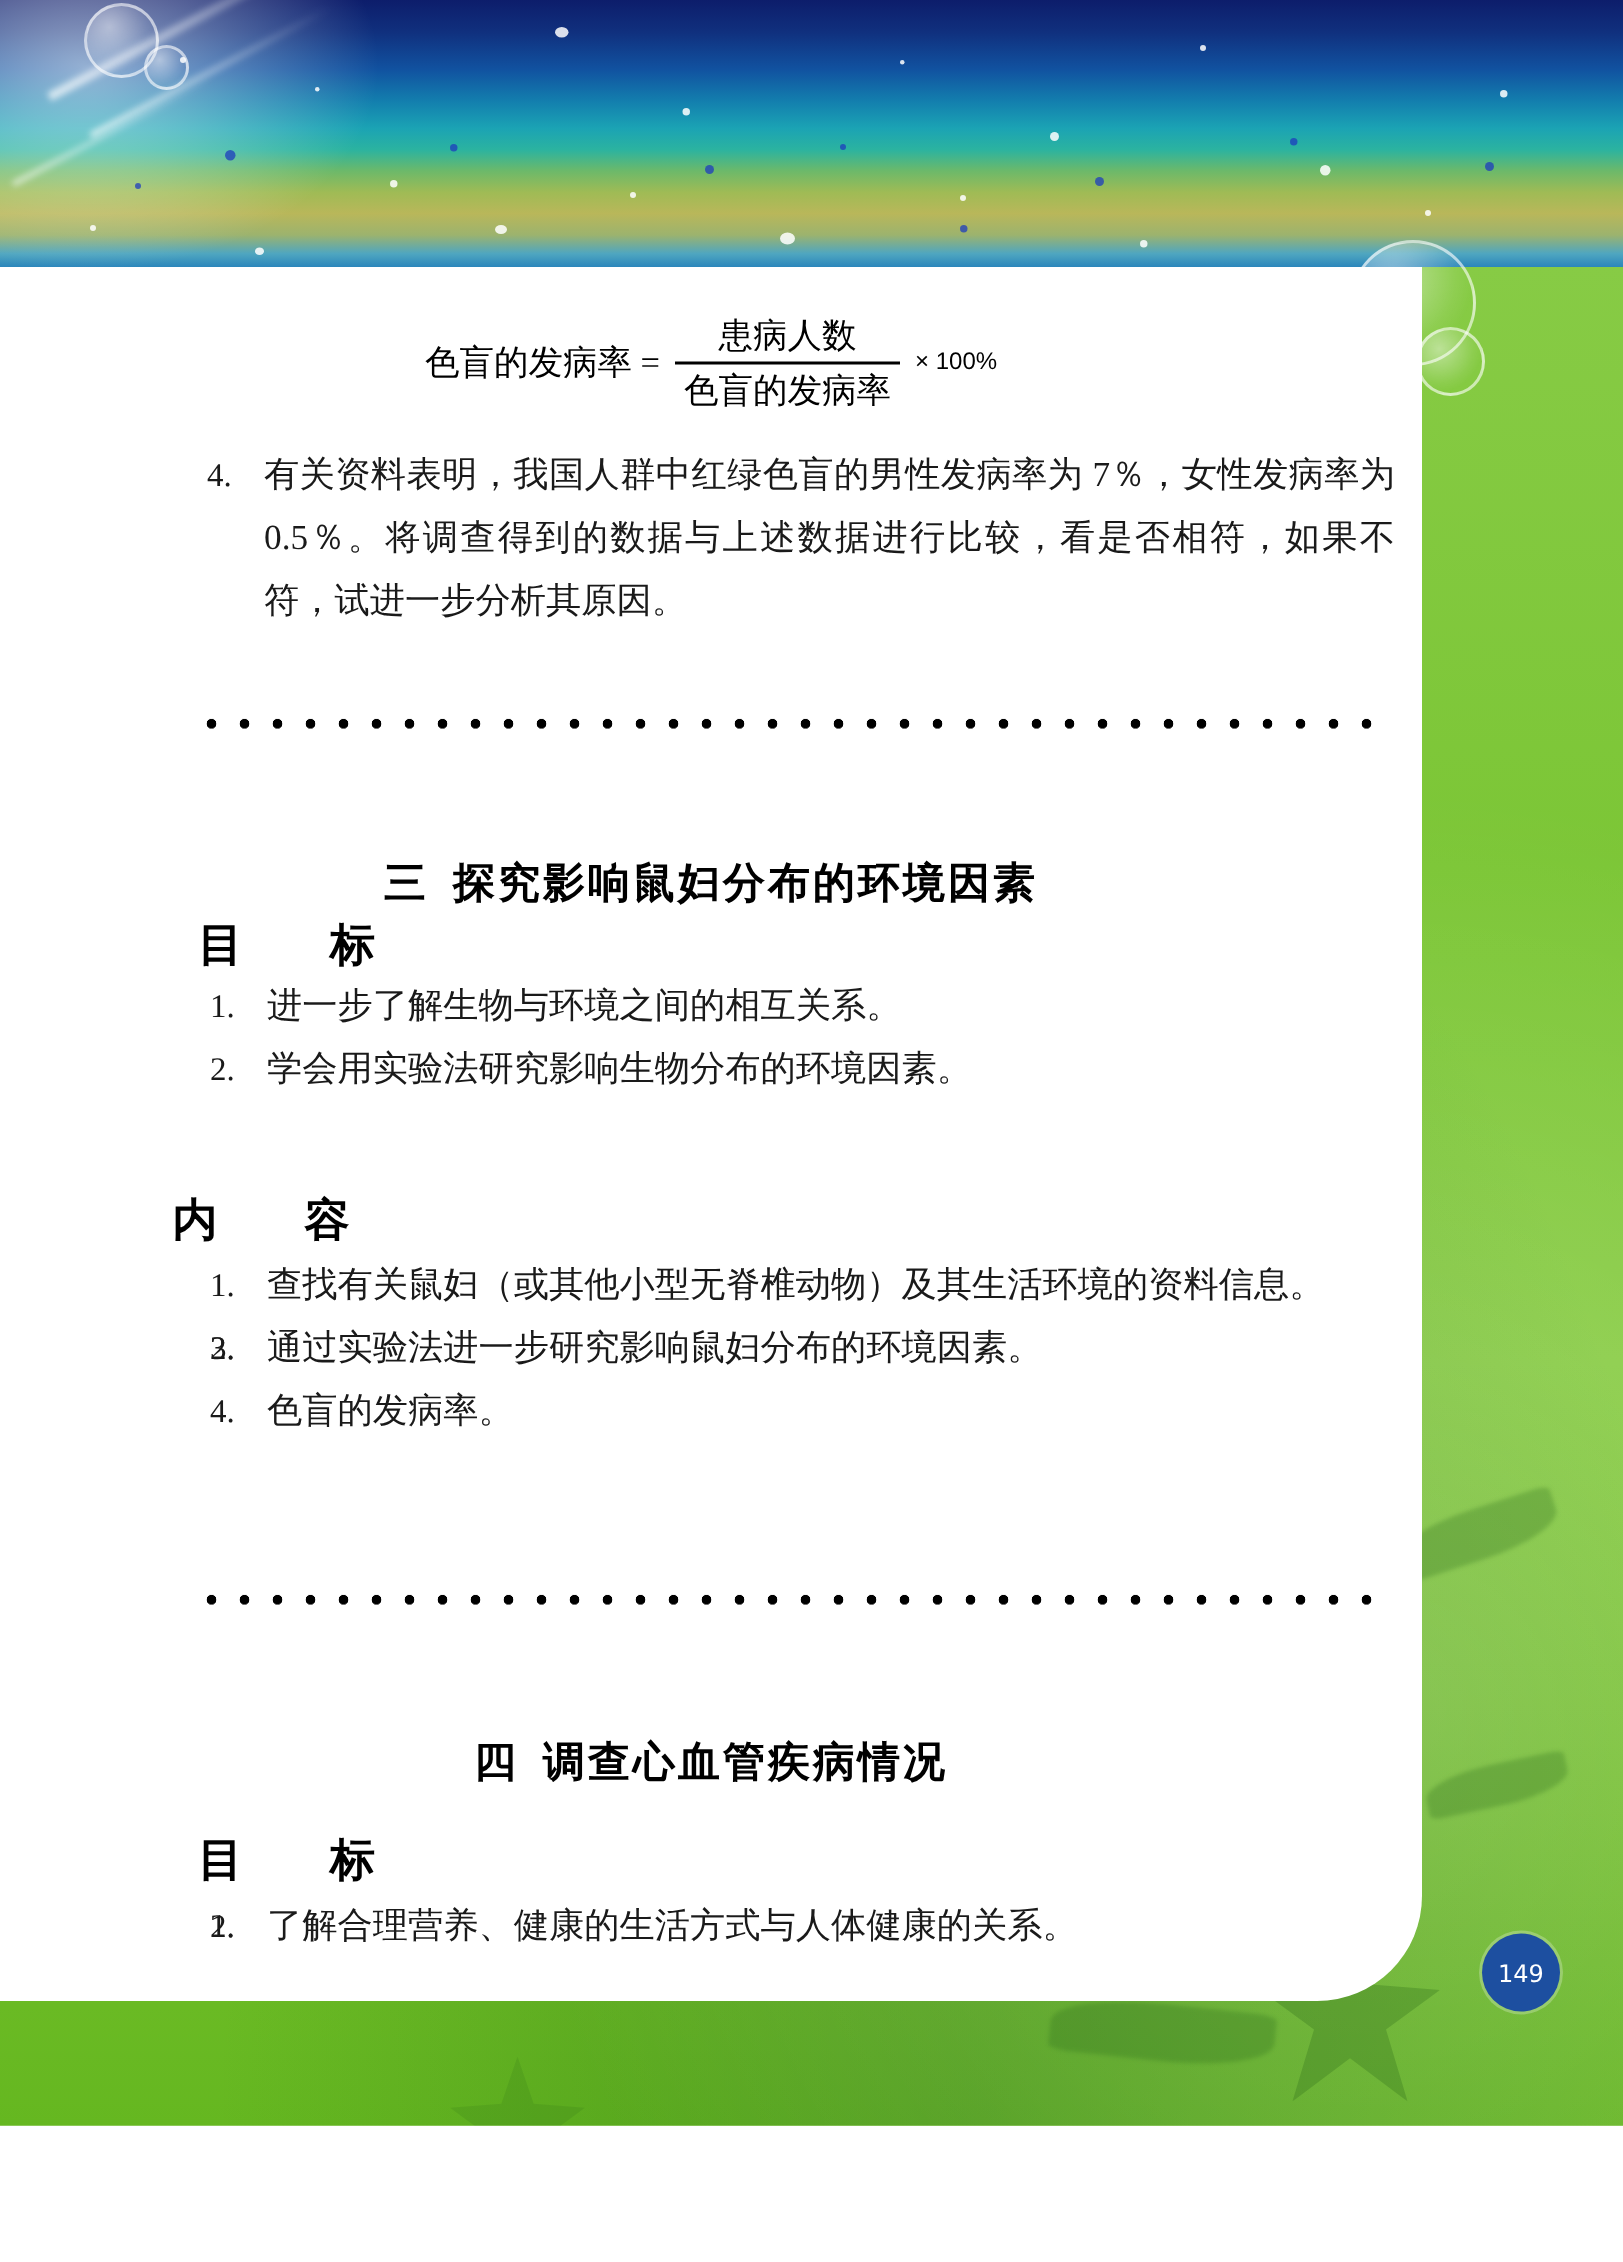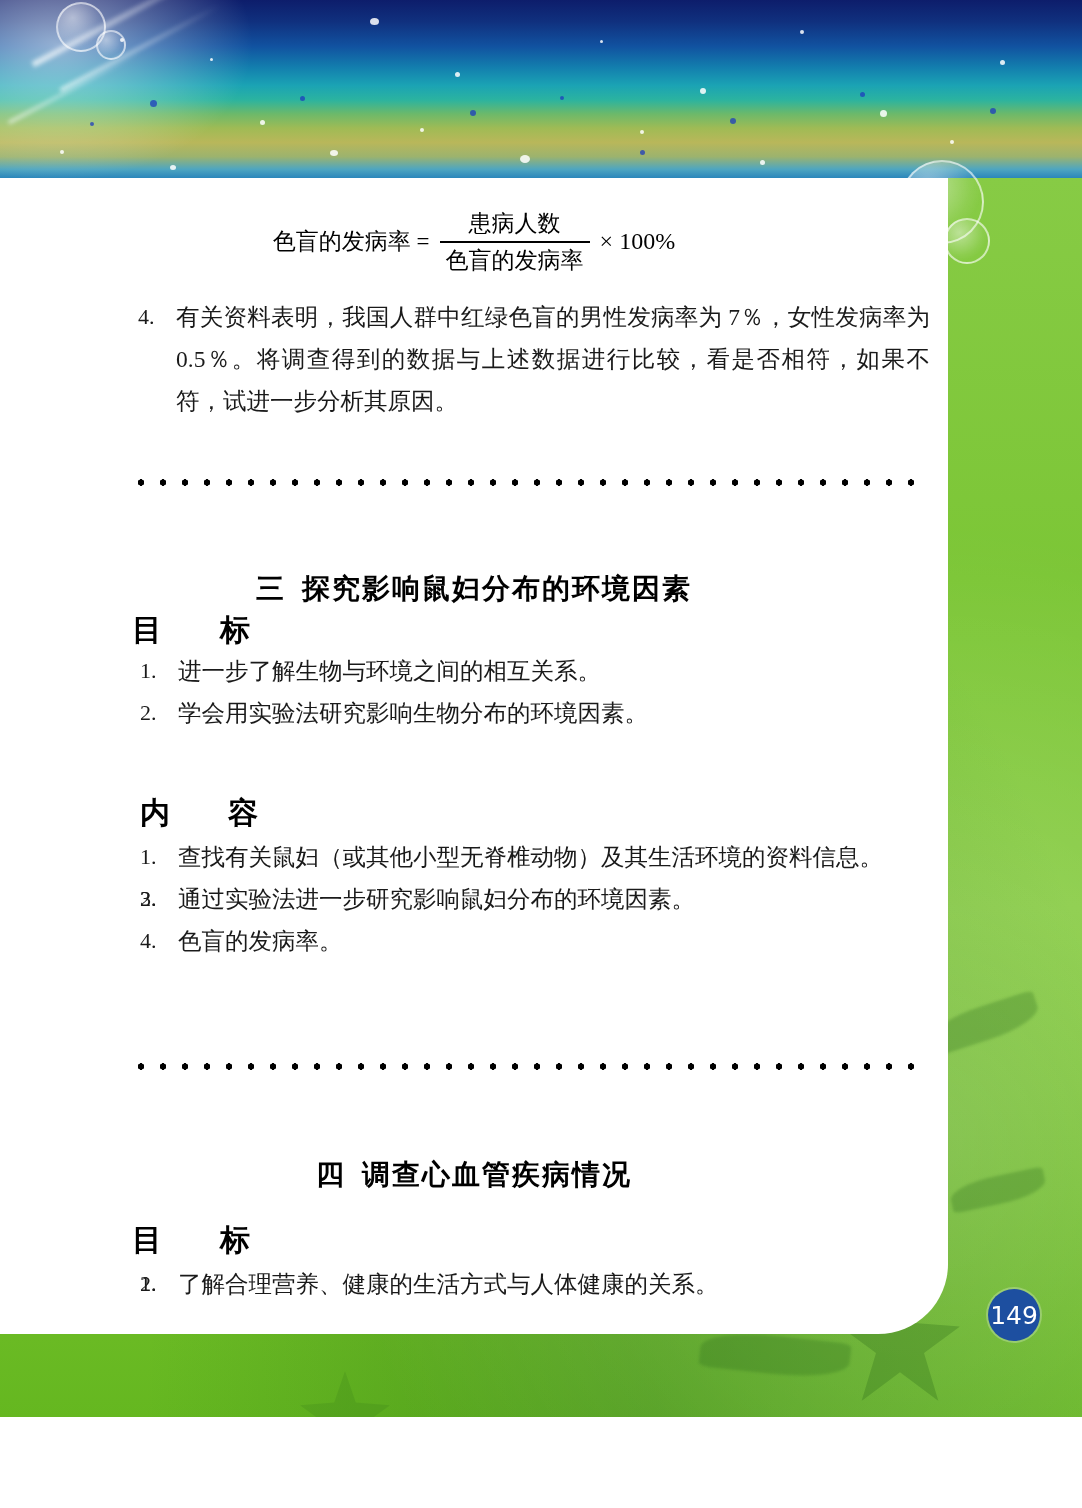--- a/index.html
+++ b/index.html
@@ -152,22 +152,22 @@
   .frac .bar {
     width: 100%;
     height: 1.6px;
     background: #000;
   }
   .frac .den {
     padding: 2px 6px 0 6px;
     font-size: 23px;
   }
   .formula .tail {
-    font-family: Liberation Serif, serif;
-    font-size: 24px;
+    font-family: Liberation Sans, sans-serif;
+    font-size: 16px;
   }
 
   
   ol.nlist {
     list-style: none;
     margin: 0;
     padding: 0;
   }
   ol.nlist li {
     position: relative;
@@ -238,21 +238,21 @@
   
   .page-num {
     position: absolute;
     right: 42px;
     bottom: 76px;
     width: 52px; height: 52px;
     border-radius: 50%;
     background: #1d4fa0;
     color: #fff;
     font-family: "DejaVu Sans", sans-serif;
-    font-size: 25px;
+    font-size: 16px;
     display: flex;
     align-items: center;
     justify-content: center;
     box-shadow: 0 0 0 2px rgba(255,255,255,0.25);
   }
 </style>
 </head>
 <body>
 
 <div class="page">
@@ -346,21 +346,21 @@
       <li>
         <span class="marker">1.</span>
         <span>进一步了解生物与环境之间的相互关系。</span>
       </li>
       <li>
         <span class="marker">2.</span>
         <span>学会用实验法研究影响生物分布的环境因素。</span>
       </li>
     </ol>
 
-    <div class="sub-head" style="left:140px;top:615px;">内　容</div>
+    <div class="sub-head" style="left:115px;top:615px;">内　容</div>
 
     <ol class="nlist list-block" style="left:132px;top:658px;">
       <li>
         <span class="marker">1.</span>
         <span>查找有关鼠妇（或其他小型无脊椎动物）及其生活环境的资料信息。</span>
       </li>
       <li>
         <span class="marker">2.</span>
       </li>
       <li>

